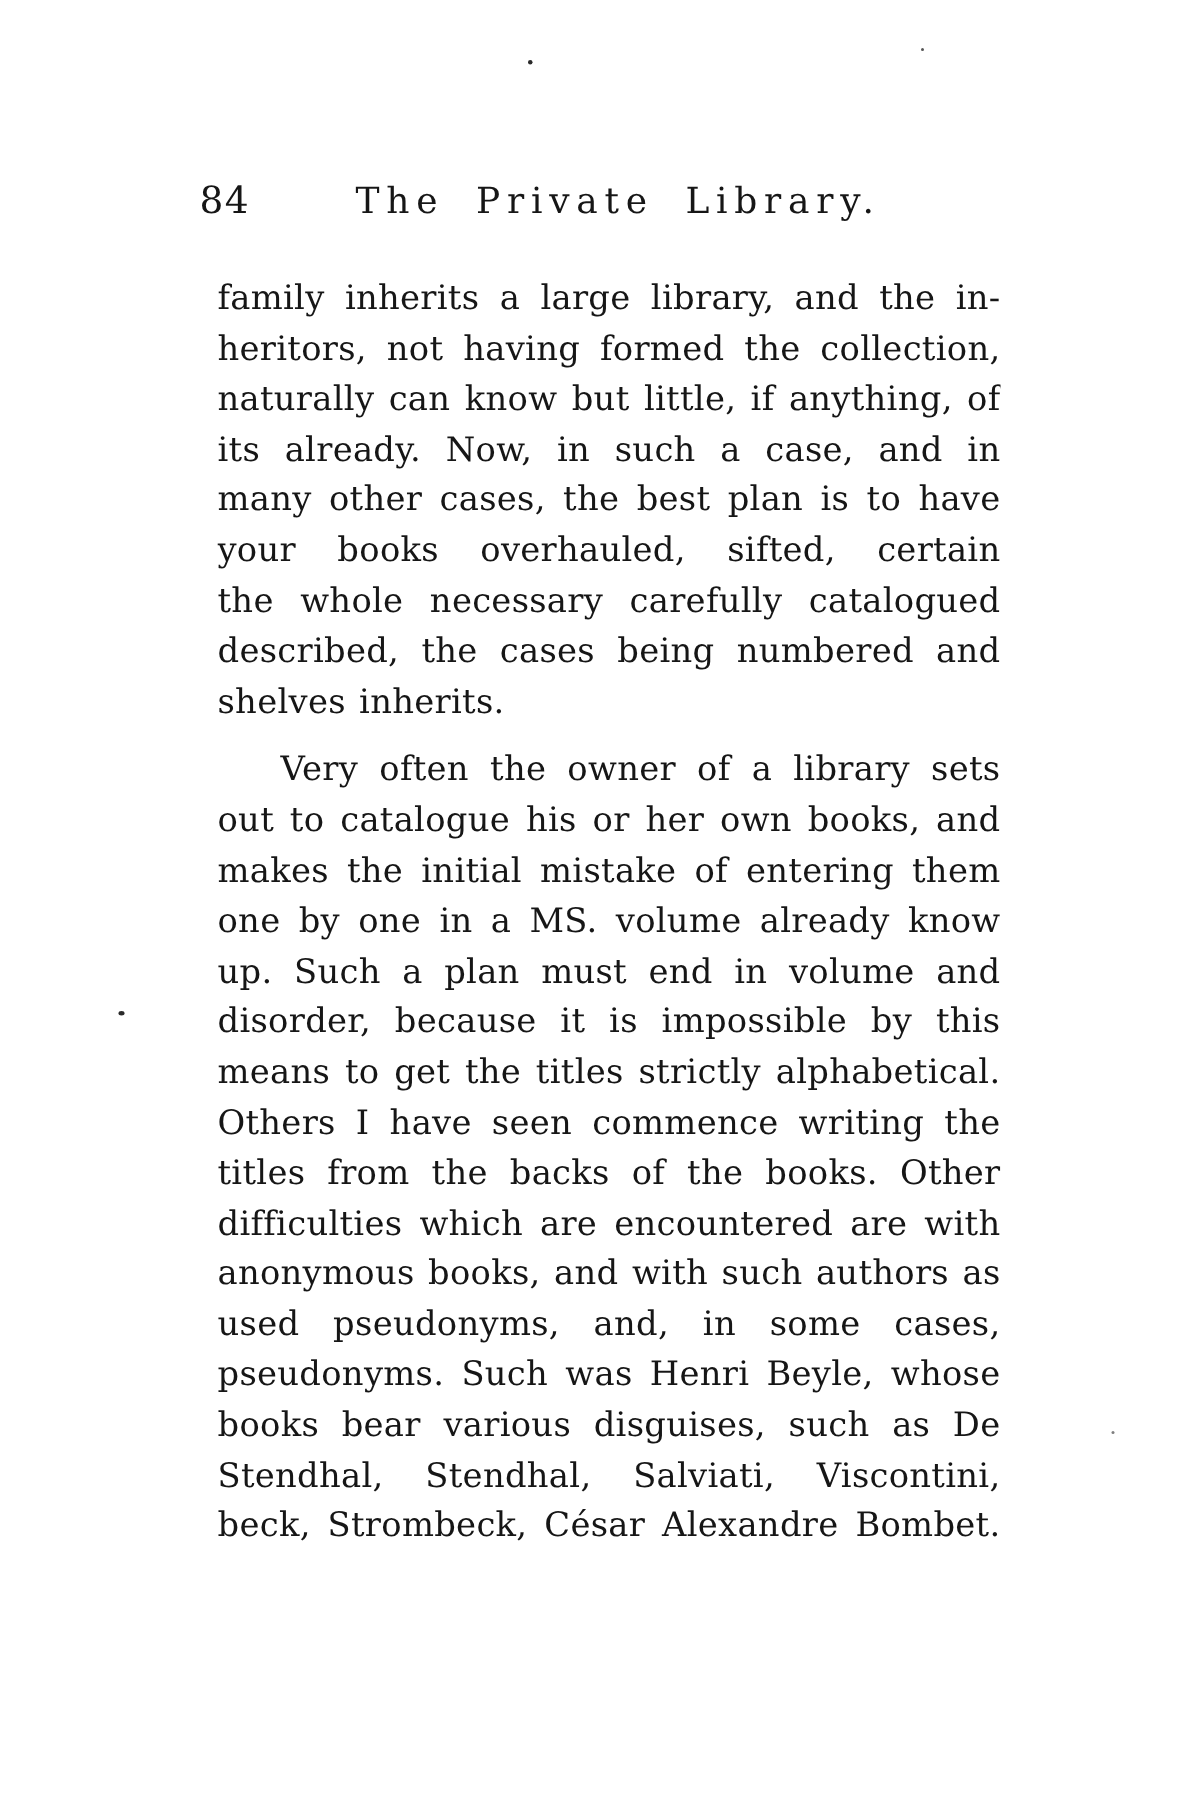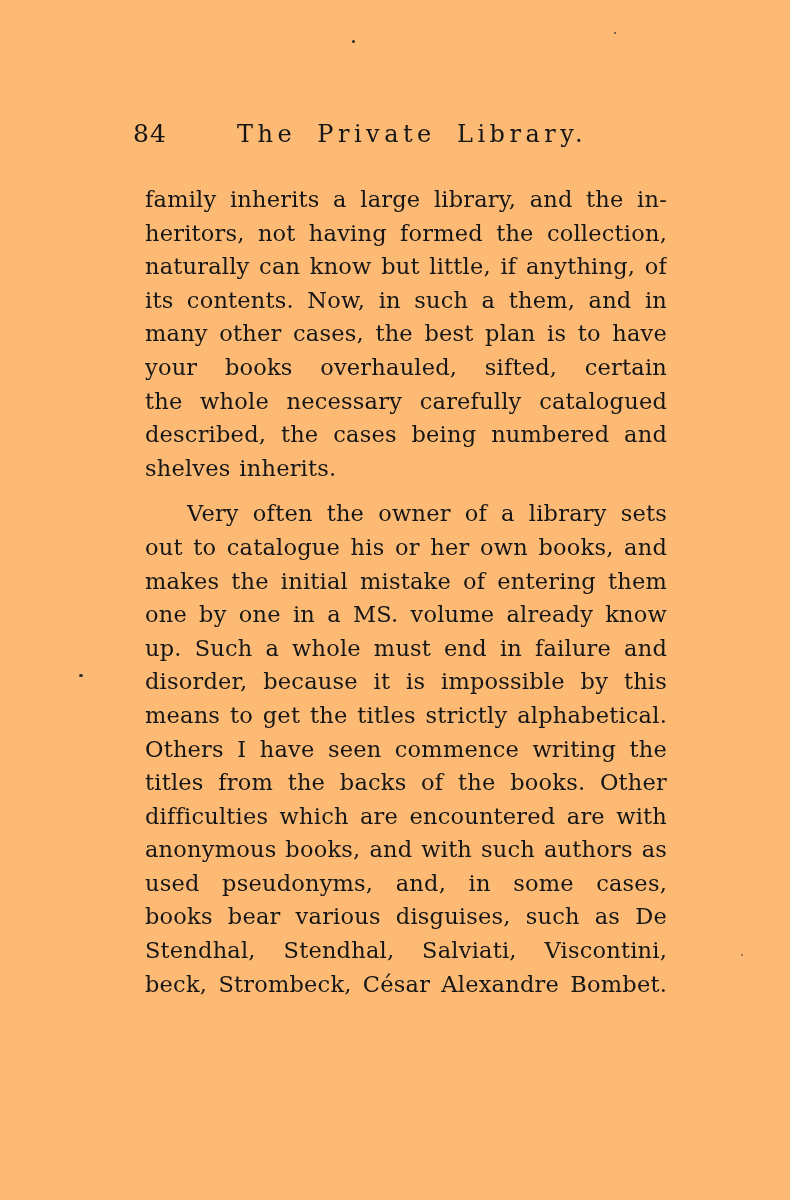--- a/index.html
+++ b/index.html
@@ -1,21 +1,21 @@
 <!DOCTYPE html>
 <html><head>
 <meta charset="utf-8">
 <style>
   html, body { margin: 0; padding: 0; }
   body { background: #e9e9e9; font-family: "DejaVu Serif", "Liberation Serif", serif; }
   .page {
     position: relative;
     width: 790px;
     height: 1200px;
-    background: #fdba74;
+    background: #ffffff;
     color: #161616;
     overflow: hidden;
     margin: 0 auto;
   }
   .header { position: absolute; top: 118px; left: 133px; width: 546px; height: 34px; }
   .pagenum {
     position: absolute; left: 0; top: 0;
     font-size: 25px; letter-spacing: 1px; line-height: 32px;
   }
   .title {
@@ -52,40 +52,41 @@
   <div class="header">
     <span class="pagenum">84</span>
     <span class="title">The Private Library.</span>
   </div>
 
   <div class="body-text" id="body-text">
       <div class="paragraph">
         <div class="line">family inherits a large library, and the in-</div>
         <div class="line">heritors, not having formed the collection,</div>
         <div class="line">naturally can know but little, if anything, of</div>
-        <div class="line">its contents. Now, in such a them, and in</div>
+        <div class="line">its already. Now, in such a case, and in</div>
         <div class="line">many other cases, the best plan is to have</div>
         <div class="line">your books overhauled, sifted, certain volumes</div>
         <div class="line">the whole necessary carefully catalogued and</div>
         <div class="line">described, the cases being numbered and the</div>
         <div class="line last-left">shelves inherits.</div>
       </div>
       <div class="paragraph">
         <div class="line indent">Very often the owner of a library sets</div>
         <div class="line">out to catalogue his or her own books, and</div>
         <div class="line">makes the initial mistake of entering them</div>
         <div class="line">one by one in a MS. volume already know</div>
-        <div class="line">up. Such a whole must end in failure and</div>
+        <div class="line">up. Such a plan must end in volume and</div>
         <div class="line">disorder, because it is impossible by this</div>
         <div class="line">means to get the titles strictly alphabetical.</div>
         <div class="line">Others I have seen commence writing the</div>
         <div class="line">titles from the backs of the books. Other</div>
         <div class="line">difficulties which are encountered are with</div>
         <div class="line">anonymous books, and with such authors as</div>
         <div class="line">used pseudonyms, and, in some cases, many</div>
+        <div class="line">pseudonyms. Such was Henri Beyle, whose</div>
         <div class="line">books bear various disguises, such as De</div>
         <div class="line">Stendhal, Stendhal, Salviati, Viscontini, Birk-</div>
         <div class="line">beck, Strombeck, César Alexandre Bombet.</div>
       </div>
     </div>
 
   <div class="speck s1"></div>
   <div class="speck s2"></div>
   <div class="speck s3"></div>
   <div class="speck s4"></div>

